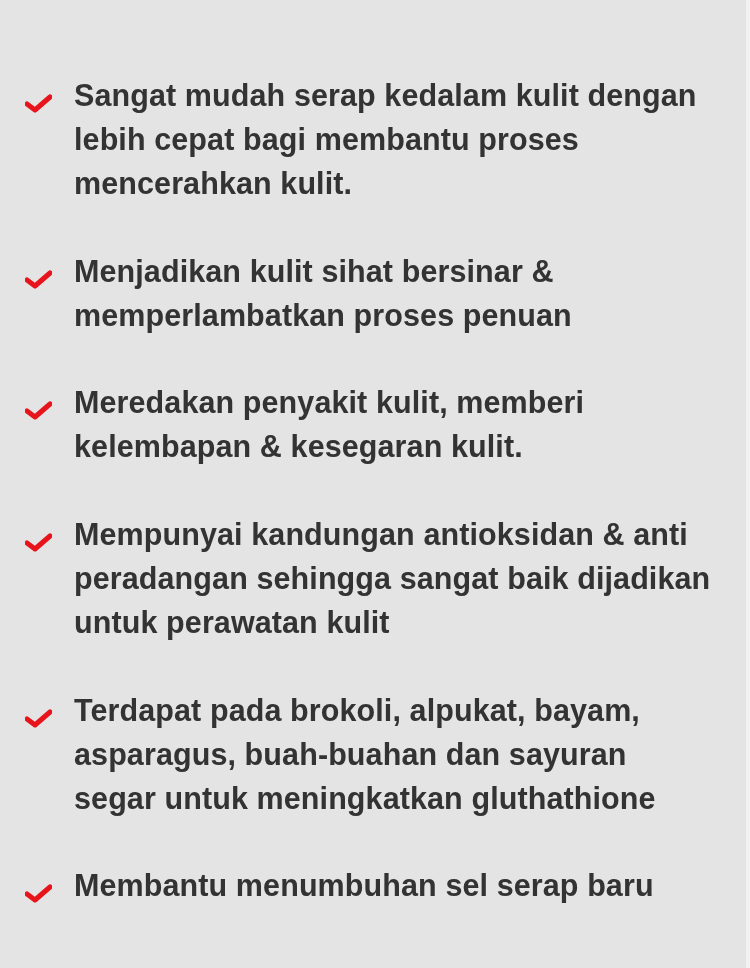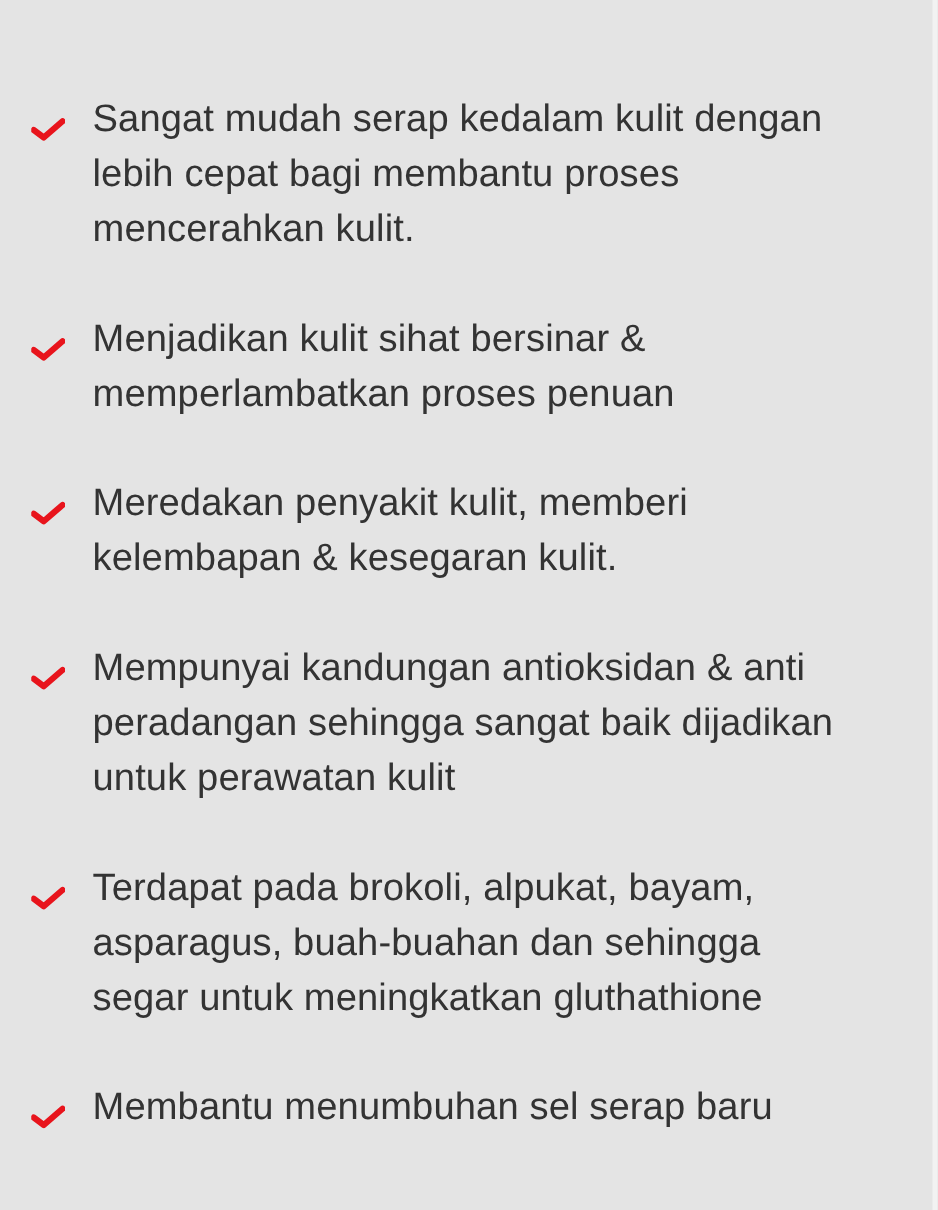--- a/index.html
+++ b/index.html
@@ -14,21 +14,21 @@
       background: #e4e4e4;
     }
     .item {
       position: absolute; left: 0; width: 746px;
     }
     .check {
       position: absolute; left: 25px; width: 27px; height: 20px;
     }
     .text {
       position: absolute; left: 74px; right: 0;
-      font-weight: normal; font-size: 30.5px; line-height: 44px;
+      font-weight: bold; font-size: 30.5px; line-height: 44px;
       color: #333333; white-space: pre-line; letter-spacing: 0.1px;
     }
   </style>
 </head>
 <body>
 
 <div class="panel">
 
   <div class="item" style="top:73px;">
     <svg class="check" style="top:20px;" viewBox="0 0 27 20">
@@ -62,21 +62,21 @@
     <div class="text">Mempunyai kandungan antioksidan &amp; anti
 peradangan sehingga sangat baik dijadikan
 untuk perawatan kulit</div>
   </div>
 
   <div class="item" style="top:688px;">
     <svg class="check" style="top:20px;" viewBox="0 0 27 20">
       <path d="M2 11 L10 17 L25 4" fill="none" stroke="#e8141c" stroke-width="5" stroke-linecap="round" stroke-linejoin="round"></path>
     </svg>
     <div class="text">Terdapat pada brokoli, alpukat, bayam,
-asparagus, buah-buahan dan sehingga
+asparagus, buah-buahan dan sayuran
 segar untuk meningkatkan gluthathione</div>
   </div>
 
   <div class="item" style="top:863px;">
     <svg class="check" style="top:20px;" viewBox="0 0 27 20">
       <path d="M2 11 L10 17 L25 4" fill="none" stroke="#e8141c" stroke-width="5" stroke-linecap="round" stroke-linejoin="round"></path>
     </svg>
     <div class="text">Membantu menumbuhan sel serap baru</div>
   </div>
 

